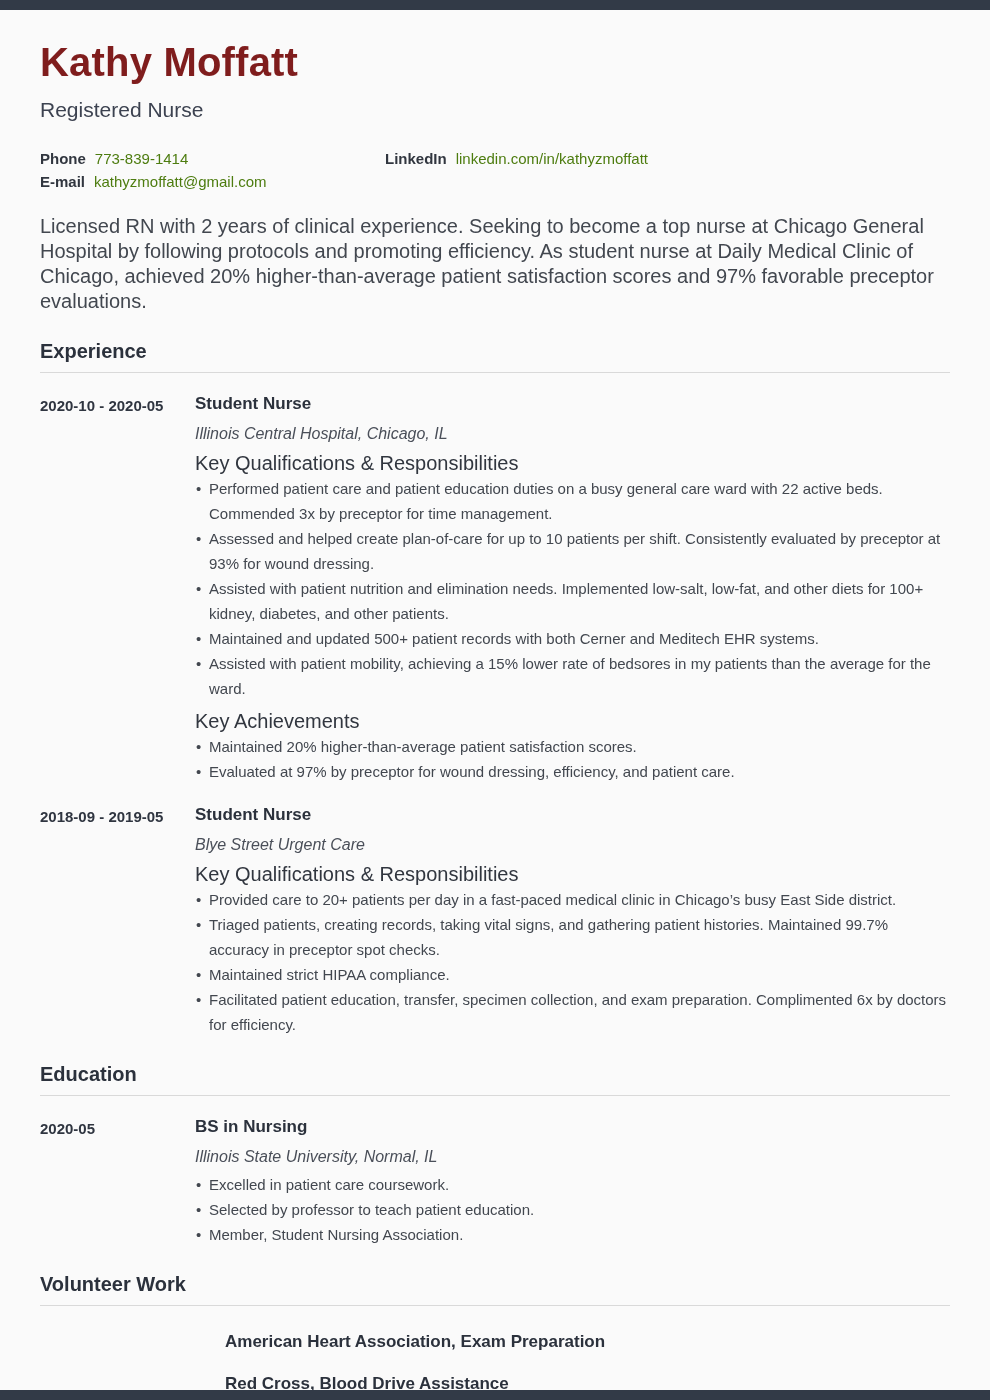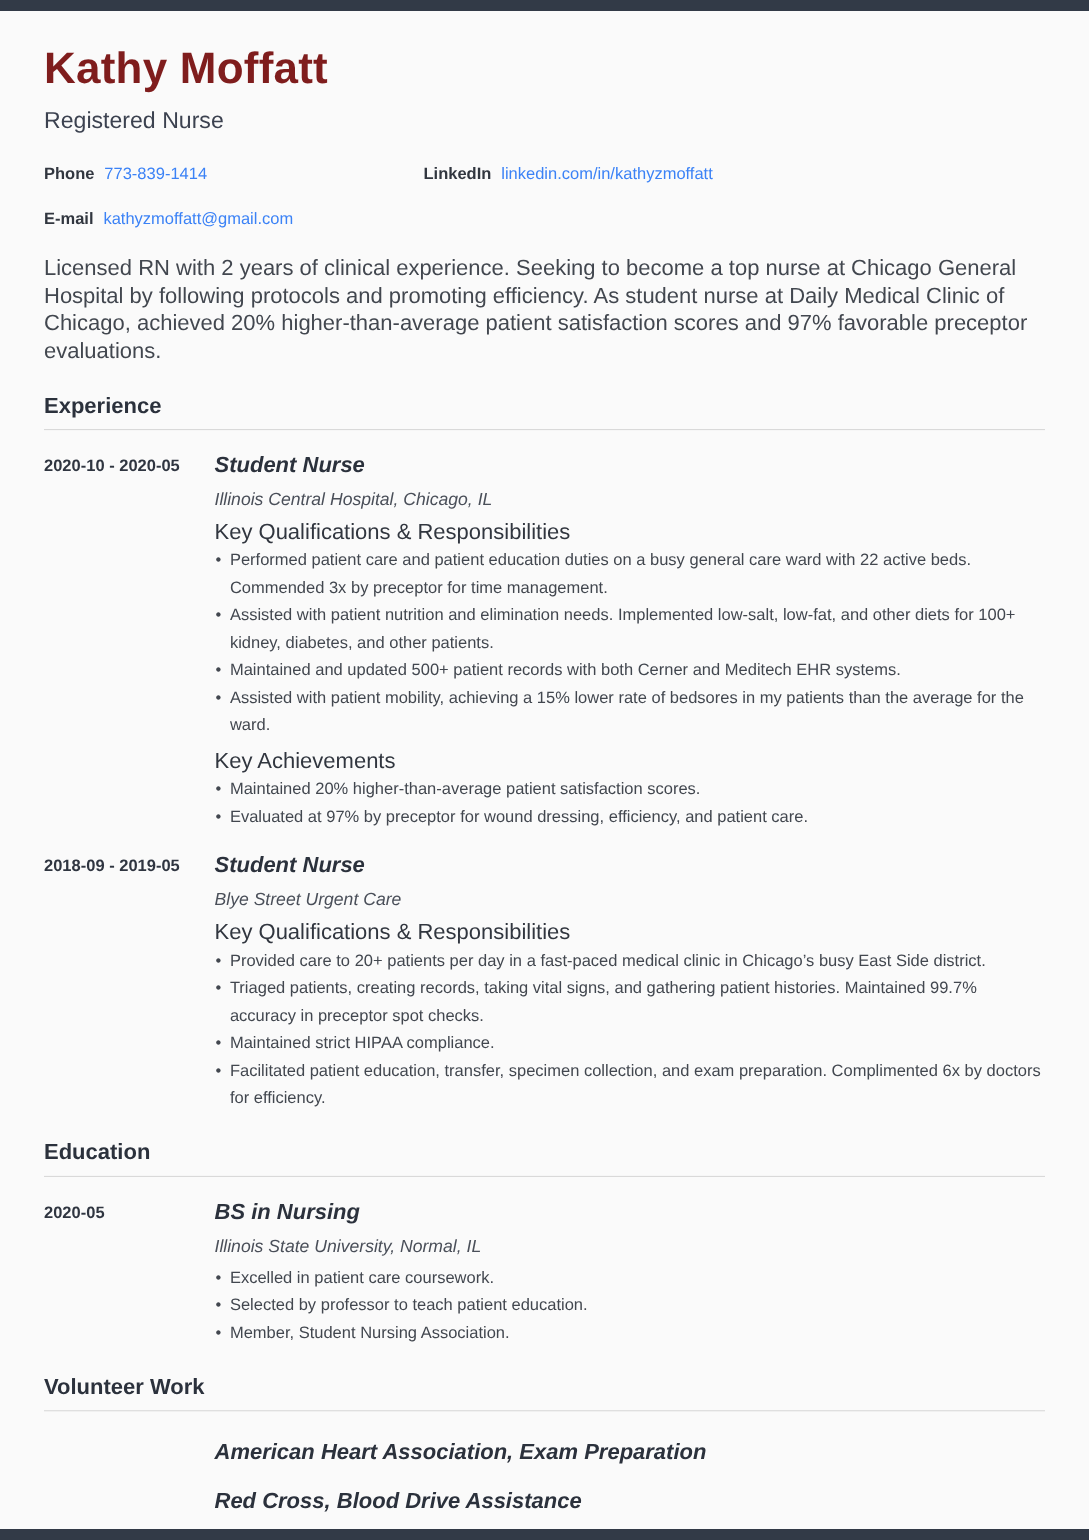--- a/index.html
+++ b/index.html
@@ -34,25 +34,25 @@
     font-size: 21px;
     font-weight: 400;
     color: #3c4250;
     margin-top: 14px;
   }
 
   .contact {
     margin-top: 28px;
     display: grid;
     grid-template-columns: 345px 1fr;
-    row-gap: 24px;
+    row-gap: 6px;
   }
   .contact-item { display: flex; align-items: baseline; font-size: 15px; }
   .contact-label { font-weight: 700; color: #31363f; margin-right: 9px; }
-  .contact-value { color: #3b82f6; text-align: right; }
+  .contact-value { color: #4d7c0f; text-align: right; }
 
   .summary {
     margin-top: 24px;
     font-size: 20px;
     line-height: 25px;
     color: #42474f;
   }
 
   .section { margin-top: 26px; }
   .section-heading {
@@ -68,24 +68,23 @@
     grid-template-columns: 155px 1fr;
     margin-top: 21px;
   }
   .entry-date {
     font-size: 15px;
     font-weight: 700;
     color: #2f3540;
     padding-top: 3px;
   }
   .entry-title {
-    font-size: 20px;
+    font-size: 17px;
     font-weight: 700;
     color: #2b313c;
-    font-style: italic;
   }
   .entry-subtitle {
     font-style: italic;
     font-size: 16px;
     color: #4a4f59;
     margin-top: 11px;
   }
   .group-label {
     font-size: 20px;
     font-weight: 400;
@@ -102,21 +101,21 @@
     padding-left: 14px;
   }
   ul.bullets li::before {
     content: "\2022";
     position: absolute;
     left: 1px;
     color: #42474f;
   }
   .edu-bullets { margin-top: 6px; }
 
-  .volunteer-entry { margin-top: 22px; }
+  .volunteer-entry { margin-top: 22px; gap: 30px; }
   .volunteer-entry:first-of-type { margin-top: 26px; }
 </style>
 </head>
 <body>
 
 <div class="accent-bar top"></div>
 
 <div class="page">
 
   <h1 class="name">Kathy Moffatt</h1>
@@ -143,20 +142,21 @@
     <h2 class="section-heading">Experience</h2>
 
     <div class="entry">
       <div class="entry-date">2020-10 - 2020-05</div>
       <div>
         <h3 class="entry-title">Student Nurse</h3>
         <div class="entry-subtitle">Illinois Central Hospital, Chicago, IL</div>
         <div class="group-label">Key Qualifications &amp; Responsibilities</div>
         <ul class="bullets">
           <li>Performed patient care and patient education duties on a busy general care ward with 22 active beds. Commended 3x by preceptor for time management.</li>
+          <li>Assessed and helped create plan-of-care for up to 10 patients per shift. Consistently evaluated by preceptor at 93% for wound dressing.</li>
           <li>Assisted with patient nutrition and elimination needs. Implemented low-salt, low-fat, and other diets for 100+ kidney, diabetes, and other patients.</li>
           <li>Maintained and updated 500+ patient records with both Cerner and Meditech EHR systems.</li>
           <li>Assisted with patient mobility, achieving a 15% lower rate of bedsores in my patients than the average for the ward.</li>
         </ul>
         <div class="group-label">Key Achievements</div>
         <ul class="bullets">
           <li>Maintained 20% higher-than-average patient satisfaction scores.</li>
           <li>Evaluated at 97% by preceptor for wound dressing, efficiency, and patient care.</li>
         </ul>
       </div>

